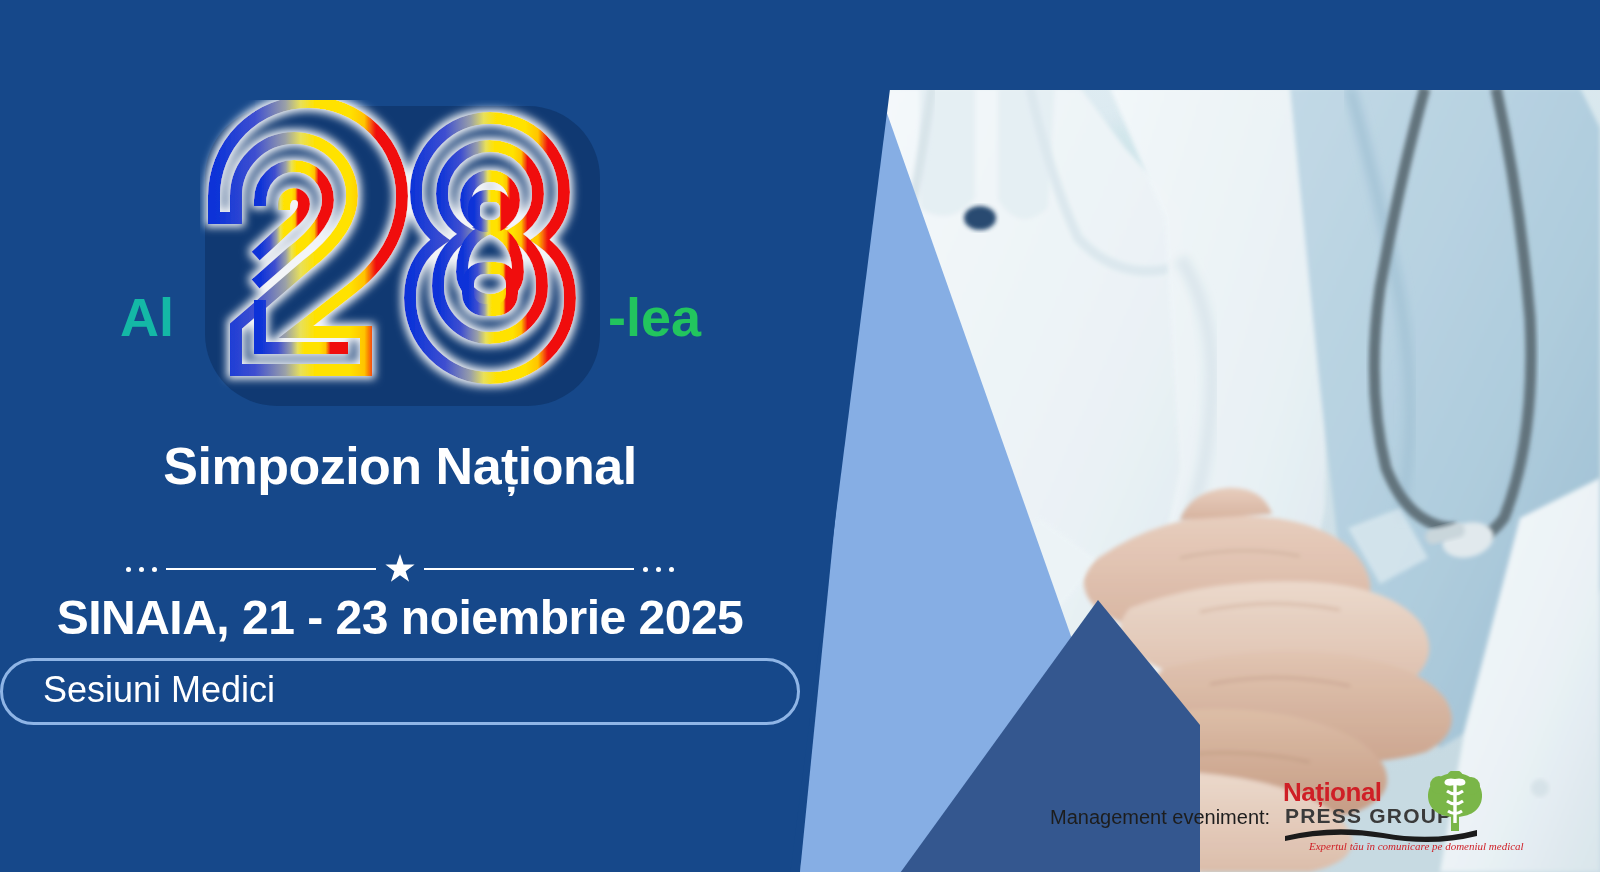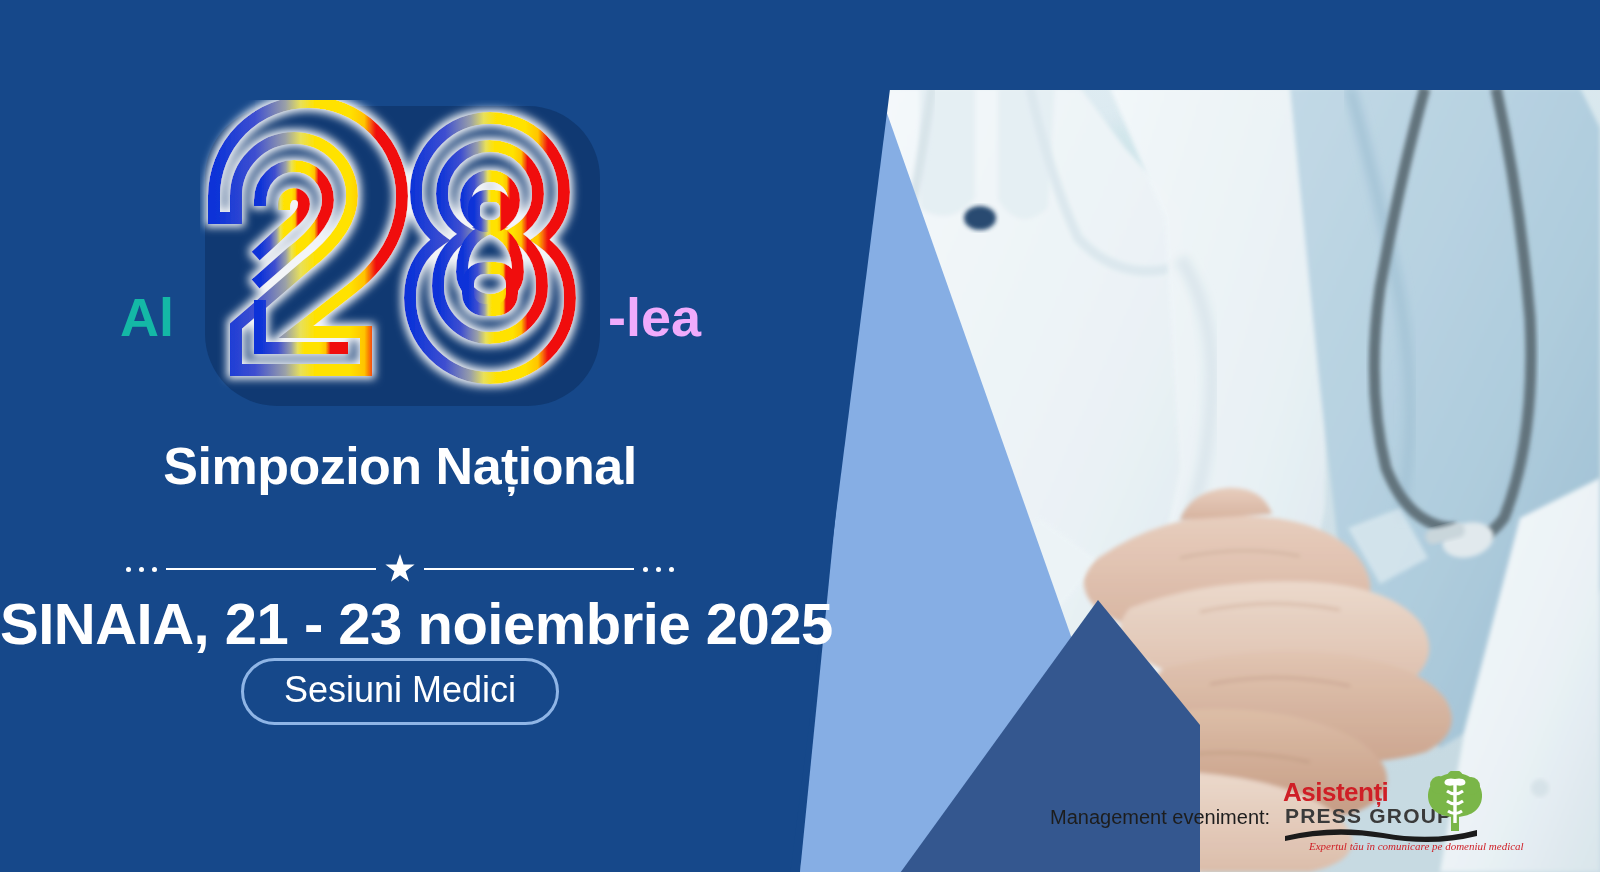--- a/index.html
+++ b/index.html
@@ -102,21 +102,21 @@
 
   .al-text {
     position:absolute;
     left:120px; top:186px;
     font-size:54px; font-weight:bold; color:#14b8a6;
     letter-spacing:0px;
   }
   .lea-text {
     position:absolute;
     left:608px; top:186px;
-    font-size:54px; font-weight:bold; color:#f0abfc;
+    font-size:54px; font-weight:bold; color:#22c55e;
   }
 
   .sub-title {
     position:absolute;
     left:0; top:322px; width:800px;
     text-align:center;
     color:#ffffff;
     font-weight:bold;
     font-size:52px;
     letter-spacing:-0.5px;
@@ -149,29 +149,29 @@
     background:#ffffff;
     clip-path:polygon(50% 0%, 61.8% 35.2%, 98.8% 35.2%, 68.8% 57.2%, 80.4% 92.4%, 50% 70.6%, 19.6% 92.4%, 31.2% 57.2%, 1.2% 35.2%, 38.2% 35.2%);
   }
 
   .date-line {
     position:absolute;
     left:0; top:500px; width:800px;
     text-align:center;
     color:#ffffff;
     font-weight:bold;
-    font-size:58px;
+    font-size:48px;
     letter-spacing:-0.5px;
     white-space:nowrap;
   }
 
   .pill-group {
     position:absolute;
     left:0; top:568px; width:800px;
-    display:flex; flex-direction:column; align-items:center; gap:20px;
+    display:flex; flex-direction:column; gap:20px;
   }
   .pill {
     border:3px solid #8fb5e6;
     border-radius:40px;
     color:#ffffff;
     font-size:36px;
     padding:10px 40px 12px 40px;
     background:transparent;
     white-space:nowrap;
     line-height:1.08;
@@ -402,21 +402,21 @@
     <div class="date-line">SINAIA, 21 - 23 noiembrie 2025</div>
 
     <div class="pill-group">
       <div class="pill">Sesiuni Medici</div>
     </div>
   </div>
 
   <div class="credit">Management eveniment:</div>
 
   <div class="spg-logo">
-    <span class="spg-sanatatea">Asistenți</span>
+    <span class="spg-sanatatea">Național</span>
     <span class="spg-press">PRESS GROUP</span>
     <svg class="spg-tree" viewBox="0 0 60 62">
       <path d="M30,2 C44,2 58,12 57,26 C56,40 44,46 30,46 C16,46 4,40 3,26 C2,12 16,2 30,2 Z" fill="#7ab648"></path>
       <circle cx="14" cy="14" r="9" fill="#7ab648"></circle>
       <circle cx="46" cy="15" r="9" fill="#7ab648"></circle>
       <circle cx="30" cy="8" r="9" fill="#7ab648"></circle>
       <rect x="26" y="40" width="8" height="20" fill="#7ab648"></rect>
       <g>
         <rect x="28.3" y="8" width="3.4" height="44" fill="#ffffff"></rect>
         <path d="M30,8 C22,6 18,10 20,13 C22,16 30,14 30,14 C30,14 38,16 40,13 C42,10 38,6 30,8 Z" fill="#ffffff"></path>

